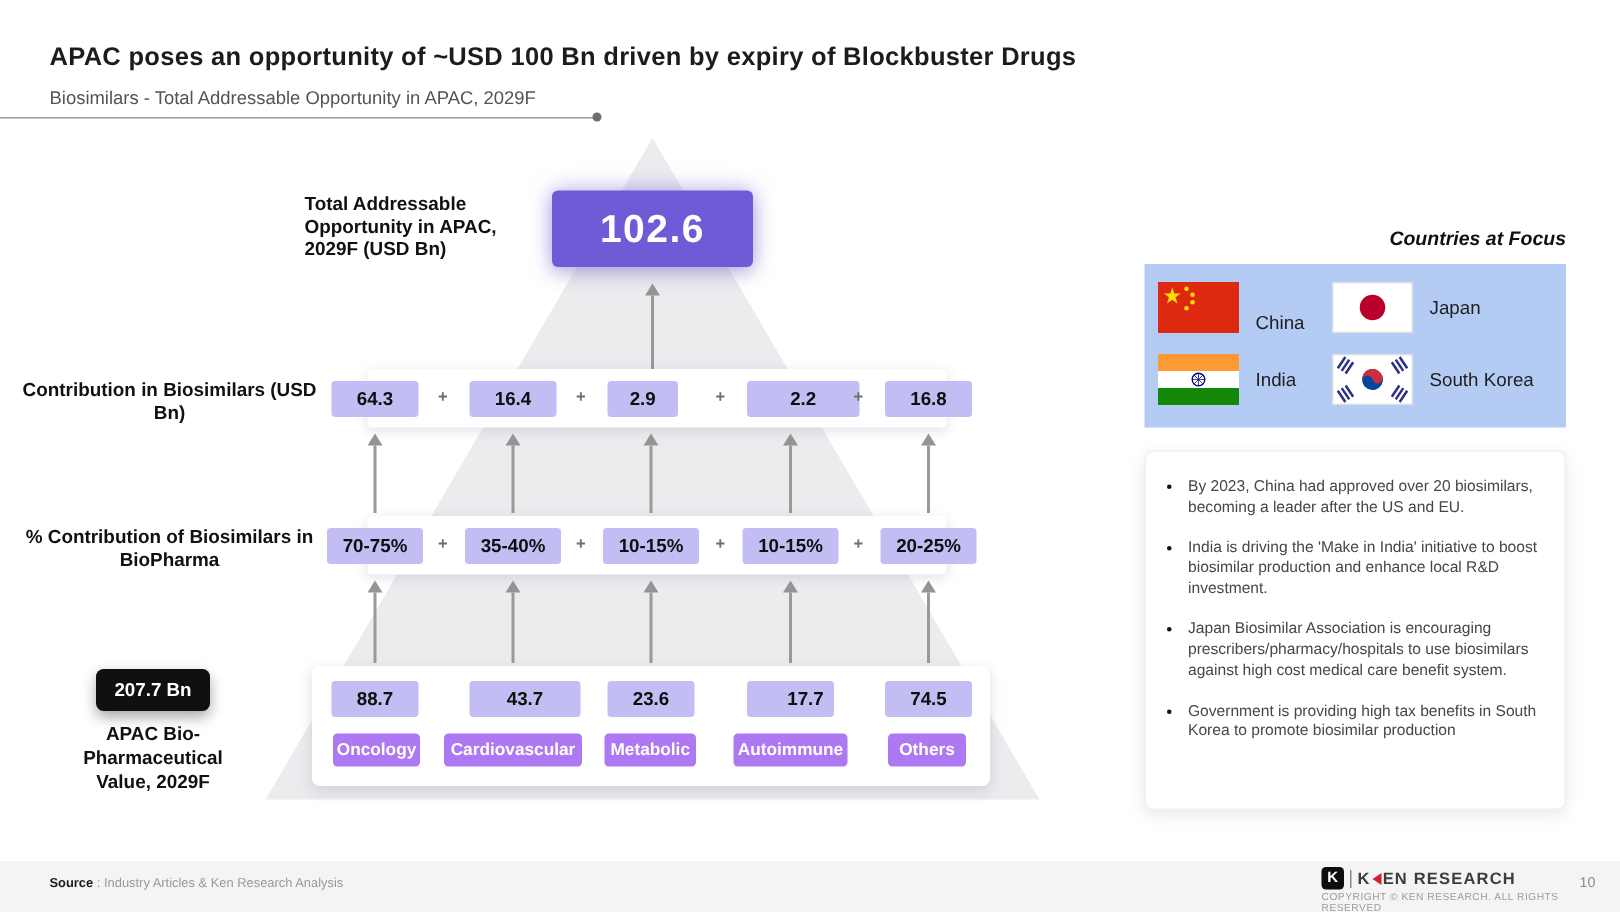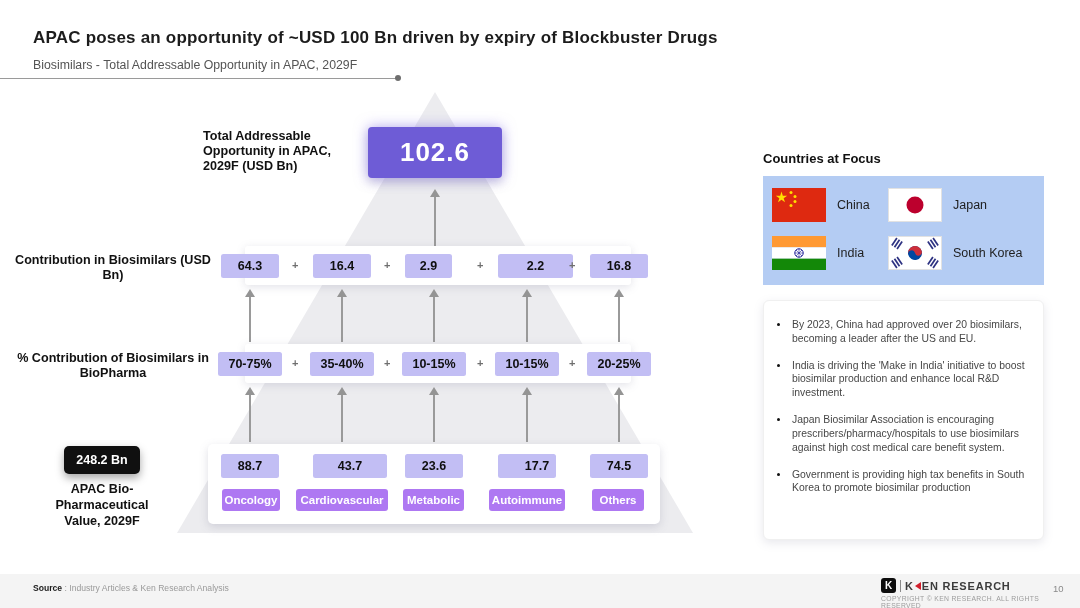--- a/index.html
+++ b/index.html
@@ -39,21 +39,21 @@
     position:absolute; top:489px; height:22px; background:#AE78F2; border-radius:3px; color:#fff; font-size:11.5px; font-weight:bold;
     display:flex; align-items:center; justify-content:center;
   }
   .badge {
     position:absolute; left:64px; top:446px; width:76px; height:28px; background:#101010; border-radius:5px; color:#fff;
     font-size:12.5px; font-weight:bold; display:flex; align-items:center; justify-content:center; box-shadow:0 4px 9px rgba(0,0,0,.35);
   }
   .badge-label { position:absolute; left:40px; top:481px; width:124px; text-align:center; font-weight:bold; font-size:12.6px; line-height:1.28; }
 
   
-  .countries-heading { position:absolute; left:763px; top:151px; width:281px; text-align:left; font-weight:bold; font-size:13px; }
+  .countries-heading { position:absolute; left:763px; top:151px; width:281px; text-align:right; font-weight:bold; font-size:13px;font-style:italic; }
   .countries-panel { position:absolute; left:763px; top:176px; width:281px; height:109px; background:#B4CCF3; }
   .country { position:absolute; display:flex; align-items:center; gap:11px; }
   .country svg { display:block; flex:0 0 auto; }
   .country-name { font-size:12.5px; color:#1e1e1e; }
 
   .insights-card {
     position:absolute; left:763px; top:300px; width:281px; height:240px; background:#fff; border-radius:6px;
     border:1px solid #f0f0f0; box-shadow:0 3px 10px rgba(130,130,155,.18);
   }
   .insights-card ul { margin:17px 0 0 26px; }
@@ -164,27 +164,27 @@
   <div class="vbox" style="left:313px; top:454px; width:74px;">43.7</div>
   <div class="vbox" style="left:405px; top:454px; width:58px;">23.6</div>
   <div class="vbox" style="left:498px; top:454px; width:58px;padding-left:20px;">17.7</div>
   <div class="vbox" style="left:590px; top:454px; width:58px;">74.5</div>
   <div class="chip" style="left:222px; width:58px;">Oncology</div>
   <div class="chip" style="left:296px; width:92px;">Cardiovascular</div>
   <div class="chip" style="left:403px; width:61px;">Metabolic</div>
   <div class="chip" style="left:489px; width:76px;">Autoimmune</div>
   <div class="chip" style="left:592px; width:52px;">Others</div>
 
-  <div class="badge">248.2 Bn</div>
+  <div class="badge">207.7 Bn</div>
   <div class="badge-label">APAC Bio-Pharmaceutical Value, 2029F</div>
 
   <div class="countries-heading">Countries at Focus</div>
   <div class="countries-panel"></div>
 
-  <div class="country" style="left:772px; top:188px;">
+  <div class="country" style="left:772px; top:188px;align-items:flex-end;">
     <svg width="54" height="34" viewBox="0 0 54 34">
       <rect width="54" height="34" fill="#DE2910"></rect>
       <polygon transform="translate(1,1) scale(0.85)" fill="#FFDE00" points="10,3 11.57,7.84 16.66,7.84 12.54,10.83 14.11,15.66 10,12.67 5.89,15.66 7.46,10.83 3.34,7.84 8.43,7.84"></polygon>
       <circle cx="19" cy="4.5" r="1.5" fill="#FFDE00"></circle>
       <circle cx="23" cy="8.5" r="1.5" fill="#FFDE00"></circle>
       <circle cx="23" cy="13.5" r="1.5" fill="#FFDE00"></circle>
       <circle cx="19" cy="17.5" r="1.5" fill="#FFDE00"></circle>
     </svg>
     <span class="country-name">China</span>
   </div>

